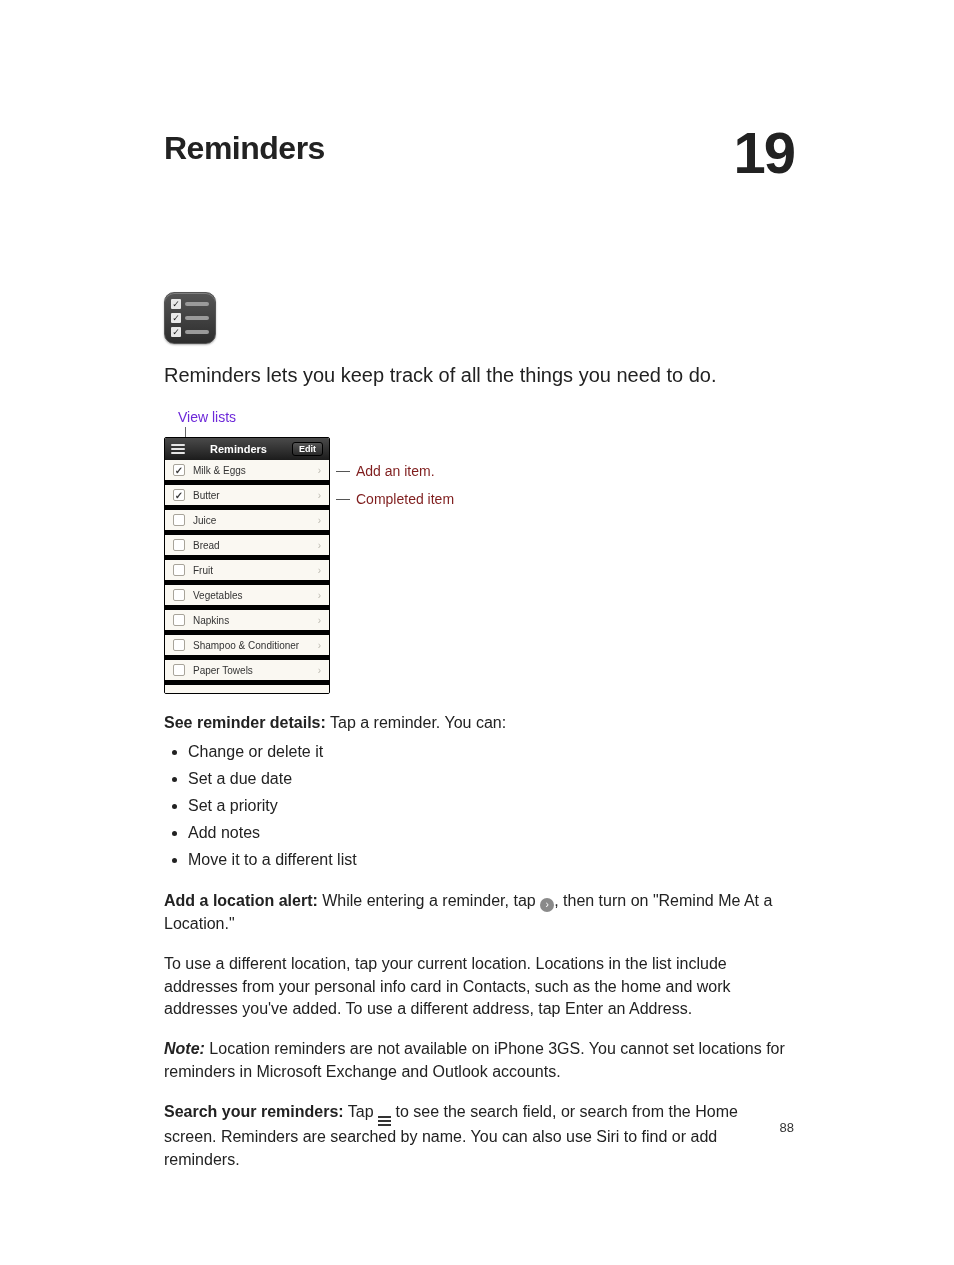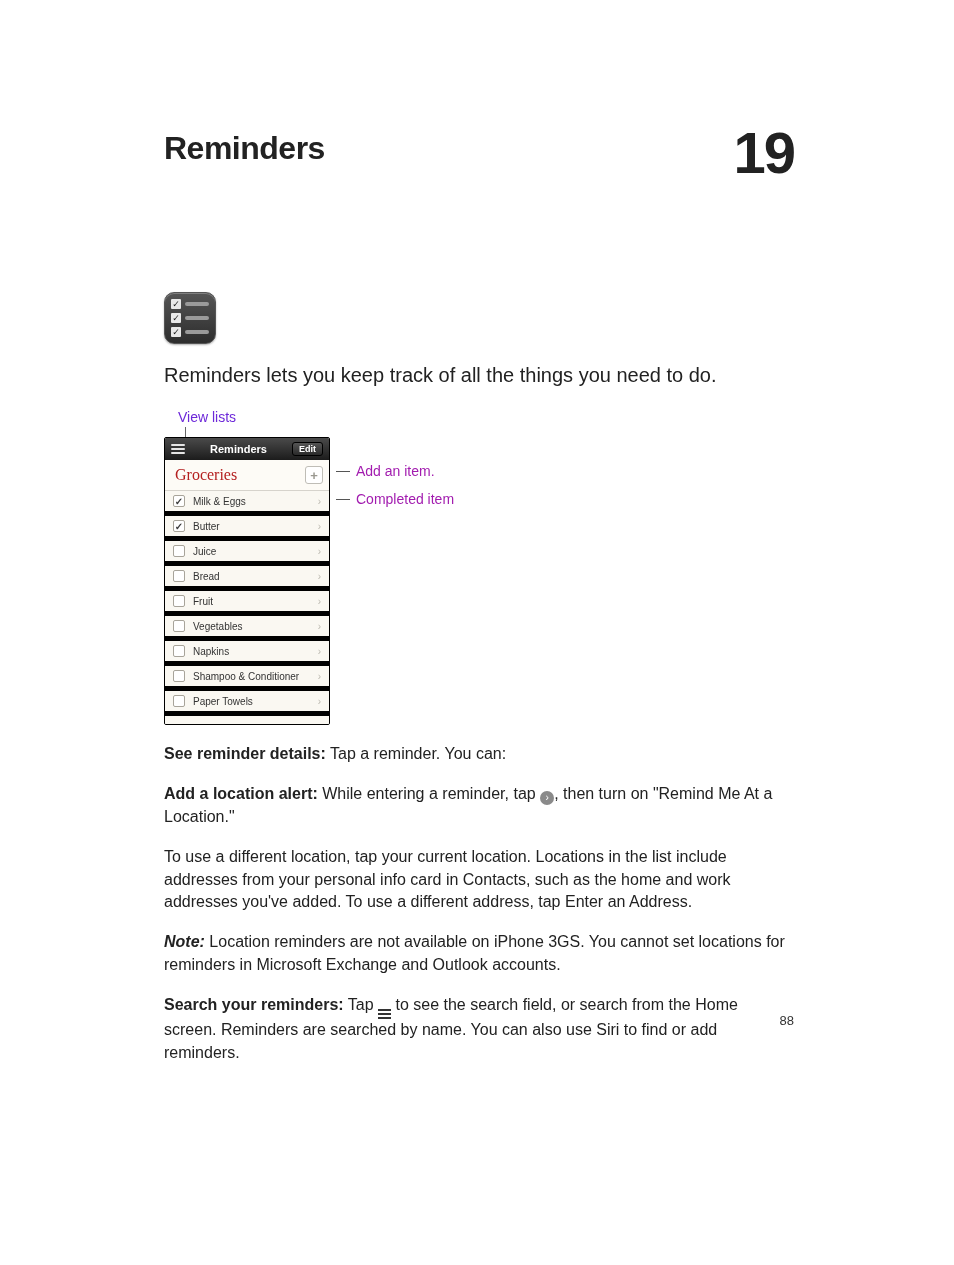--- a/index.html
+++ b/index.html
@@ -82,21 +82,21 @@
   .item .box {
     width:10px;height:10px;border:1px solid #a8a49a;border-radius:2px;background:#fff;
     display:flex;align-items:center;justify-content:center;font-size:10px;color:#3a3a3a;
   }
   .item .box.checked::after { content:"✓"; font-weight:bold; }
   .item .label { flex:1; }
   .item .chev { color:#bdbab1; font-size:10px; }
   .phone .spacer { height:8px; background:#faf8f2; }
 
   .callout {
-    position:absolute; font-size:14px; color:#a21caf;
+    position:absolute; font-size:14px; color:#7f1d1d;
     display:flex; align-items:center;
   }
   .callout .line { border-top:1px solid #555; display:inline-block; }
 
   p.body { font-size:16px; line-height:1.4; margin: 18px 0 0 0; }
   p.body b { font-weight:600; }
   p.body i { font-style:italic; font-weight:600; }
   ul.bullets { margin: 6px 0 0 8px; padding-left: 16px; font-size:16px; line-height:1.55; }
   ul.bullets li { margin: 2px 0; }
 
@@ -142,24 +142,20 @@
 
     <div class="phone">
       <div class="phone-header">
         <div class="ham">
             <span></span>
             <span></span>
             <span></span>
           </div>
         <div>Reminders</div>
         <div class="edit-btn">Edit</div>
-      </div>
-      <div class="list-title-row">
-        <div class="list-title">Groceries</div>
-        <div class="add-btn">+</div>
       </div>
       <div id="items-container">
           <div class="item">
             <div class="box checked"></div>
             <div class="label">Milk &amp; Eggs</div>
             <div class="chev">›</div>
           </div>
           <div class="item">
             <div class="box checked"></div>
             <div class="label">Butter</div>
@@ -210,20 +206,27 @@
     </div>
     <div class="callout" style="left:172px; top:82px;">
       <span class="line" style="width:14px;"></span>
       <span style="margin-left:6px;">Completed item</span>
     </div>
   </div>
 
   <p class="body">
     <b>See reminder details:</b><span>  Tap a reminder. You can:</span>
   </p>
+  <ul class="bullets" id="bullets">
+      <li>Change or delete it</li>
+      <li>Set a due date</li>
+      <li>Set a priority</li>
+      <li>Add notes</li>
+      <li>Move it to a different list</li>
+    </ul>
 
 
   <p class="body">
     <b>Add a location alert:</b><span>  While entering a reminder, tap </span><span class="inline-icon-chevcircle">›</span><span>, then turn on "Remind Me At a Location."</span>
   </p>
 
   <p class="body">To use a different location, tap your current location. Locations in the list include addresses from your personal info card in Contacts, such as the home and work addresses you've added. To use a different address, tap Enter an Address.</p>
 
   <p class="body">
     <i>Note:</i><span>  Location reminders are not available on iPhone 3GS. You cannot set locations for reminders in Microsoft Exchange and Outlook accounts.</span>

